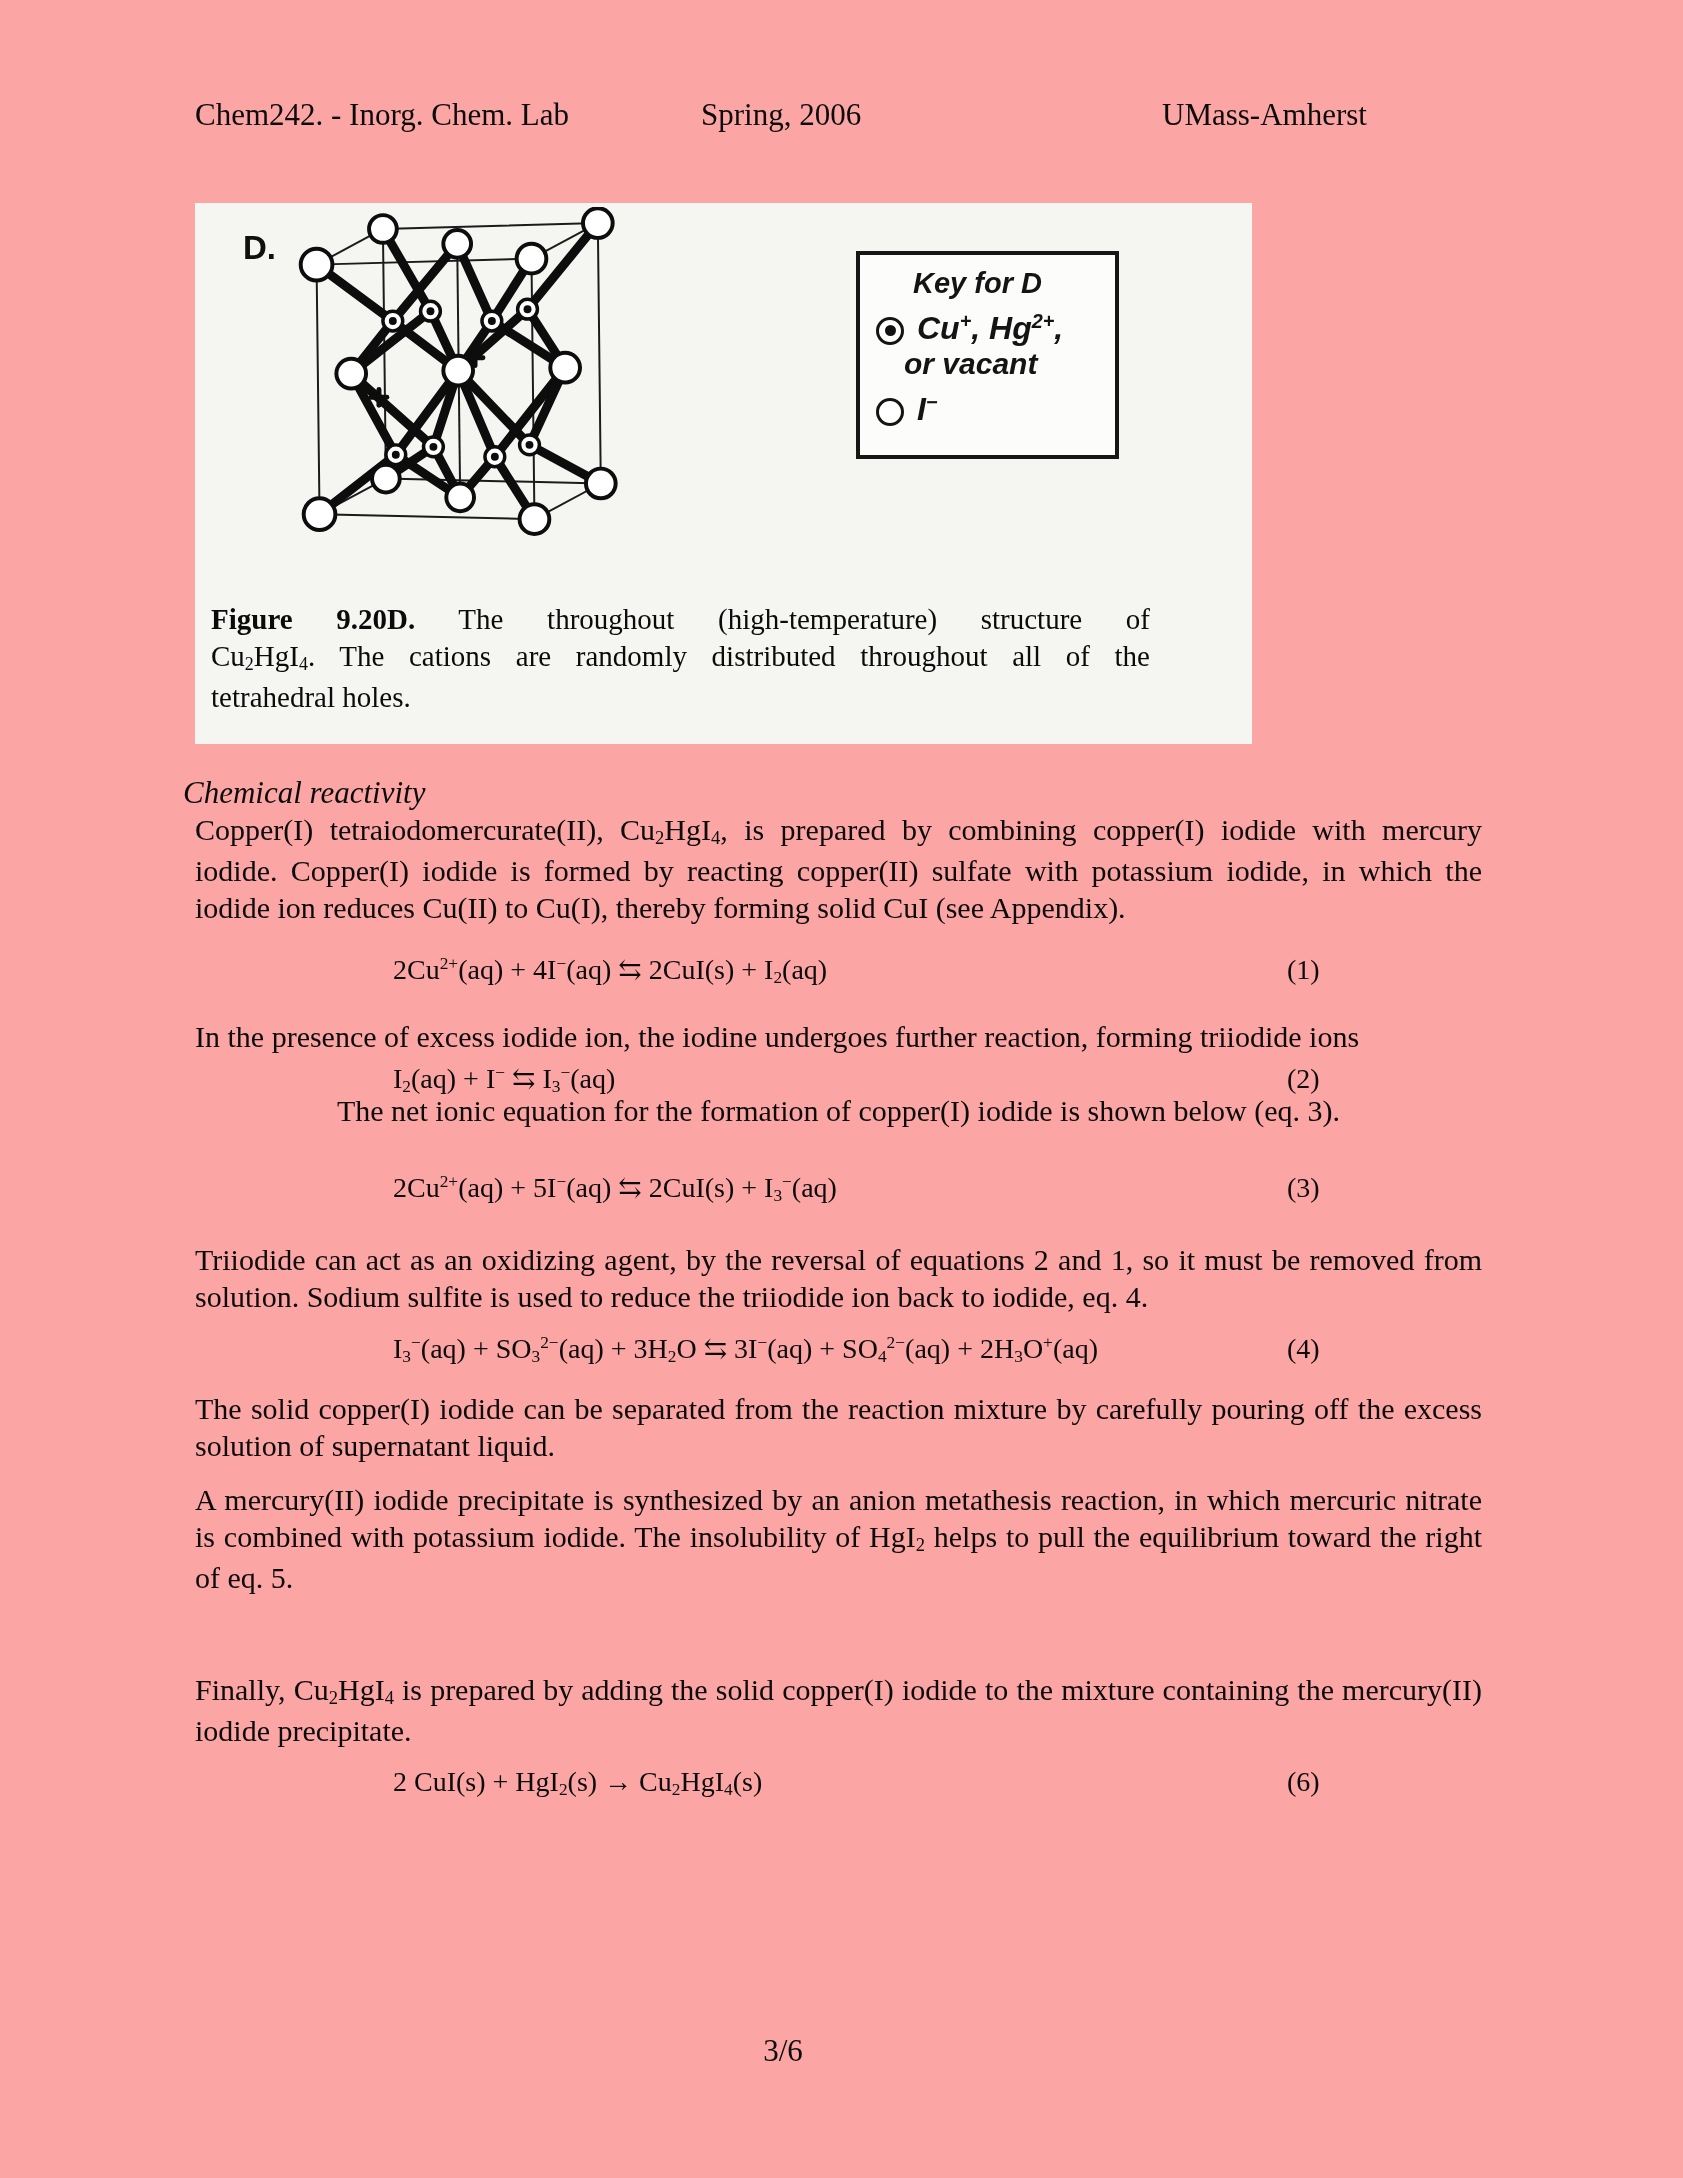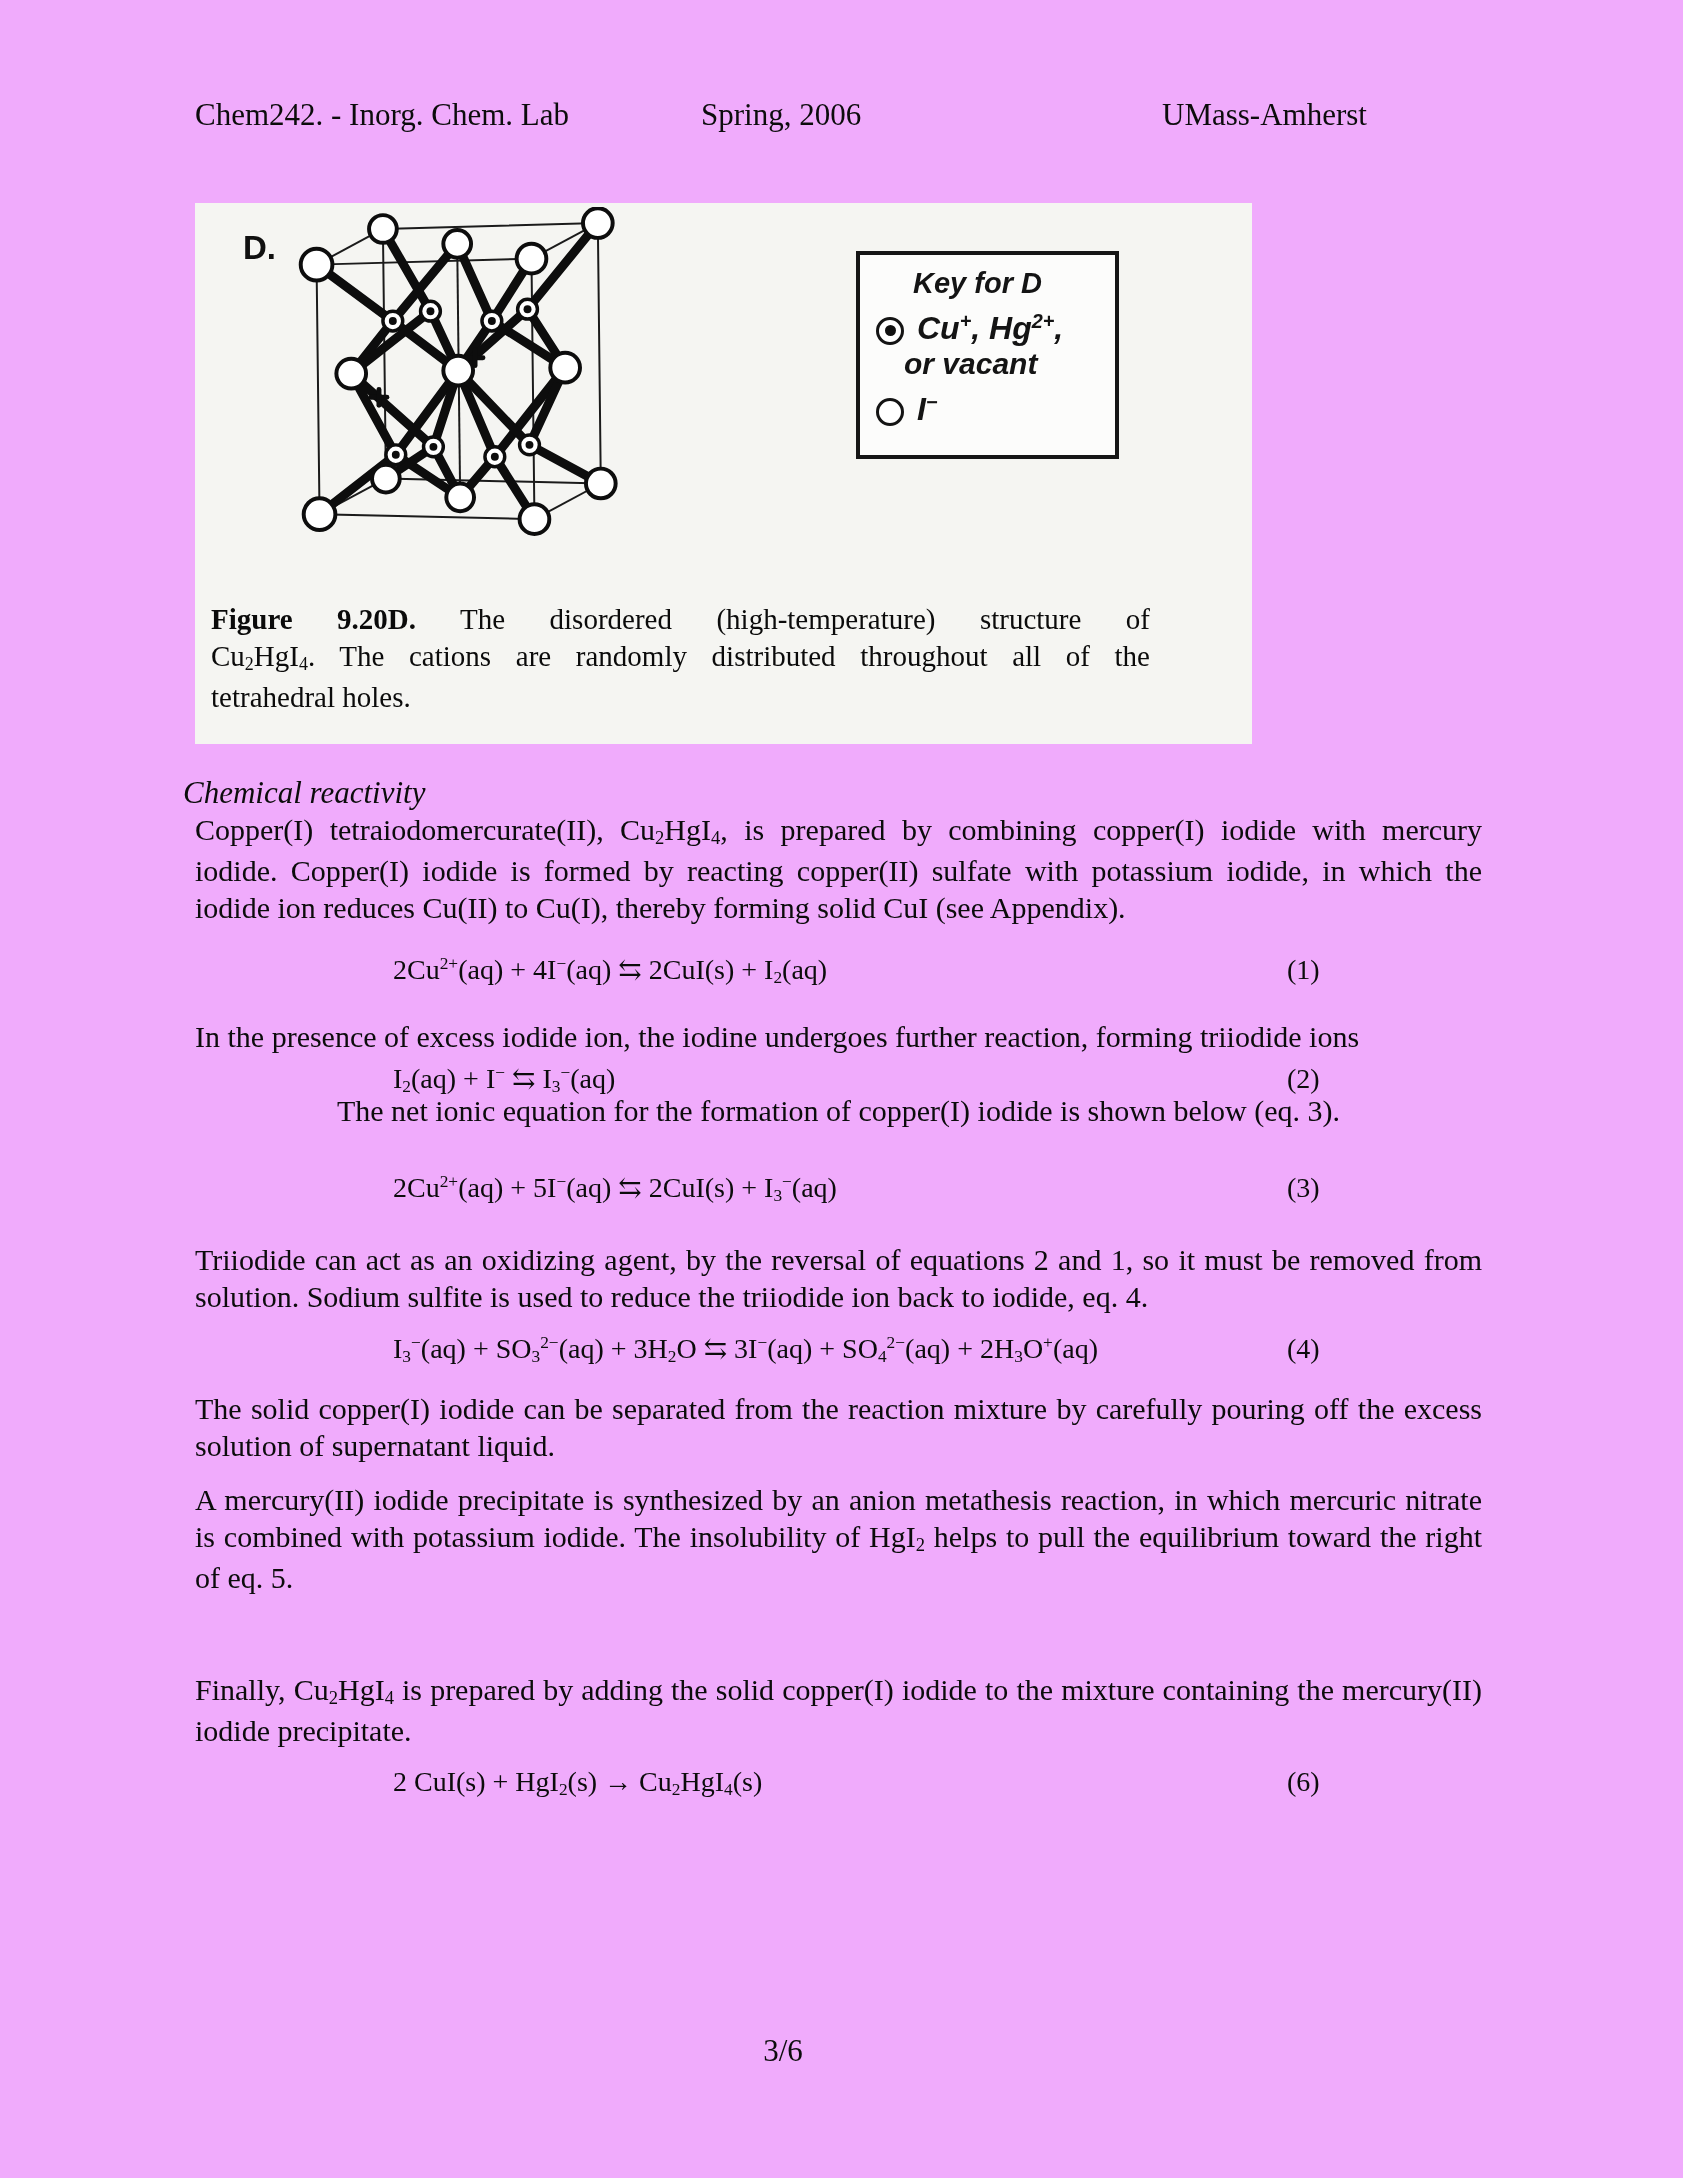--- a/index.html
+++ b/index.html
@@ -1,19 +1,19 @@
 <!DOCTYPE html>
 <html><head>
 <meta charset="utf-8">
 <style>
   * { margin:0; padding:0; box-sizing:border-box; }
   html,body { background:#ffffff; }
   .page {
     position:relative; width:1683px; height:2178px;
-    background:#f0abfc; overflow:hidden;
+    background:#fca5a5; overflow:hidden;
     font-family:"Liberation Serif","DejaVu Serif",serif;
     color:#0c0c0c;
   }
   .hdr-item { position:absolute; top:97px; font-size:31px; white-space:nowrap; }
   #hdr-left   { left:195px; }
   #hdr-center { left:701px; }
   #hdr-right  { left:1162px; }
 
   .figure-block {
     position:absolute; left:195px; top:203px; width:1057px; height:541px;
@@ -169,21 +169,21 @@
         <span><span>Cu</span><sup>+</sup><span>, Hg</span><sup>2+</sup><span>,</span></span>
       </div>
       <div class="key-sub">or vacant</div>
       <div class="key-row">
         <span class="key-sym"></span>
         <span><span>I</span><sup>−</sup></span>
       </div>
     </div>
 
     <div class="caption">
-      <div class="cap-line cap-just"><b>Figure 9.20D.</b><span>  The disordered (high-temperature) structure of</span></div>
+      <div class="cap-line cap-just"><b>Figure 9.20D.</b><span>  The throughout (high-temperature) structure of</span></div>
       <div class="cap-line cap-just"><span>Cu</span><sub>2</sub><span>HgI</span><sub>4</sub><span>.  The cations are randomly distributed throughout all of the</span></div>
       <div class="cap-line"><span>tetrahedral holes.</span></div>
     </div>
   </div>
 
   <div class="heading">Chemical reactivity</div>
 
   <div class="para" id="p1"><span>Copper(I) tetraiodomercurate(II), Cu</span><sub>2</sub><span>HgI</span><sub>4</sub><span>, is prepared by combining copper(I) iodide with mercury iodide.  Copper(I) iodide is formed by reacting copper(II) sulfate with potassium iodide, in which the iodide ion reduces Cu(II) to Cu(I), thereby forming solid CuI (see Appendix).</span></div>
 
   <div class="eq" id="eq1">

